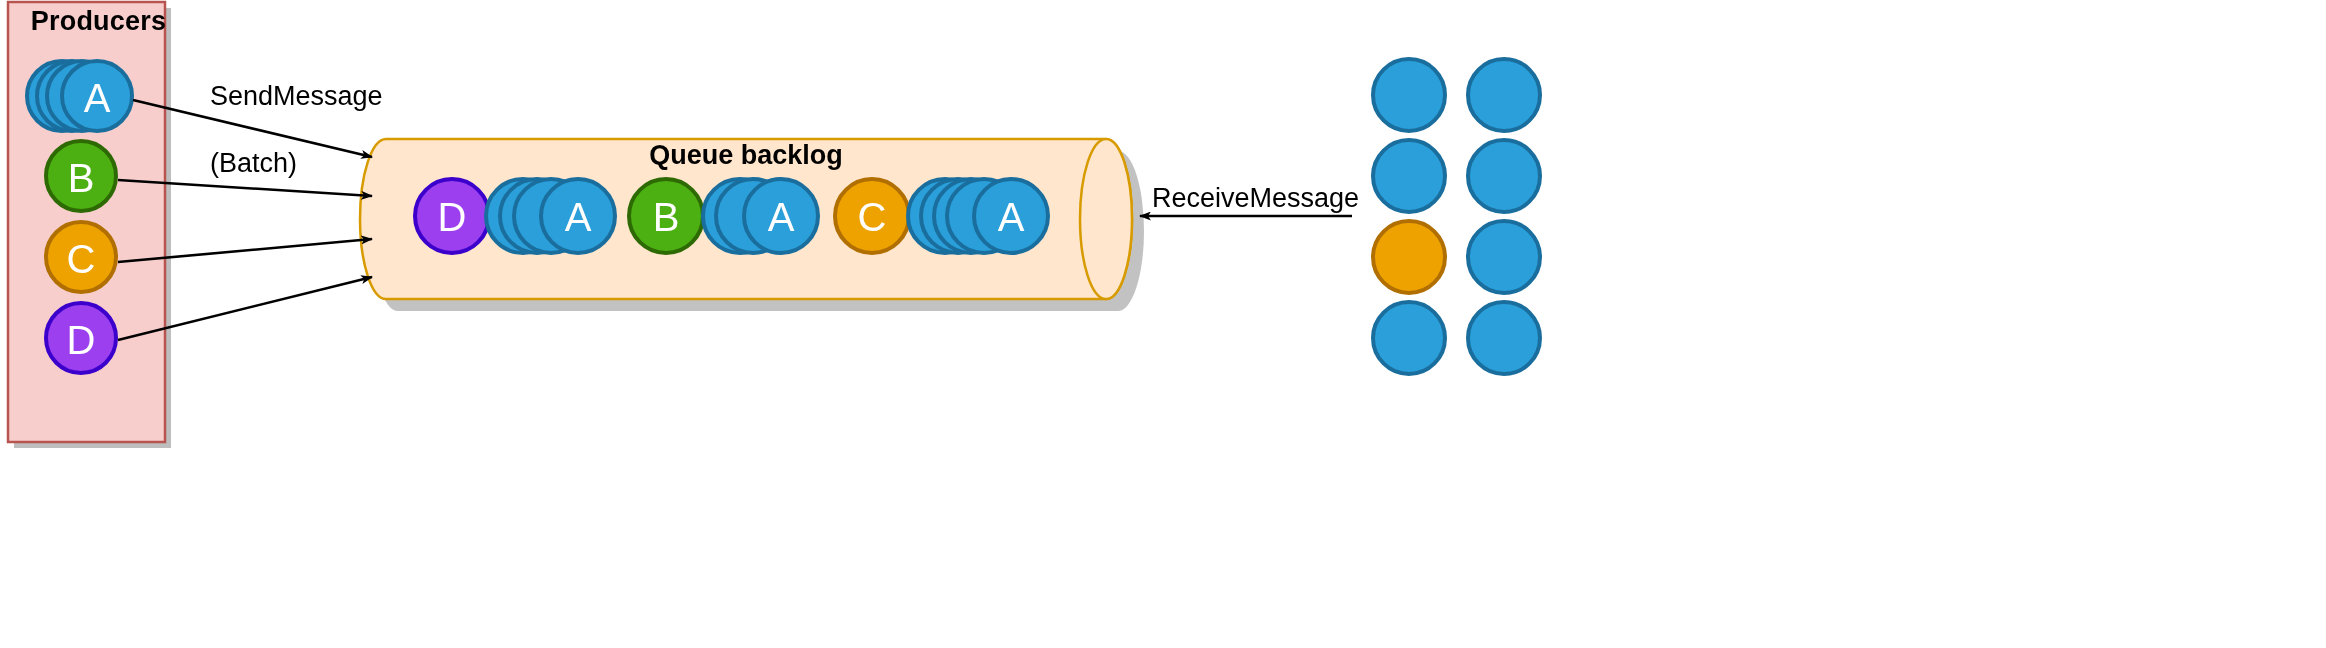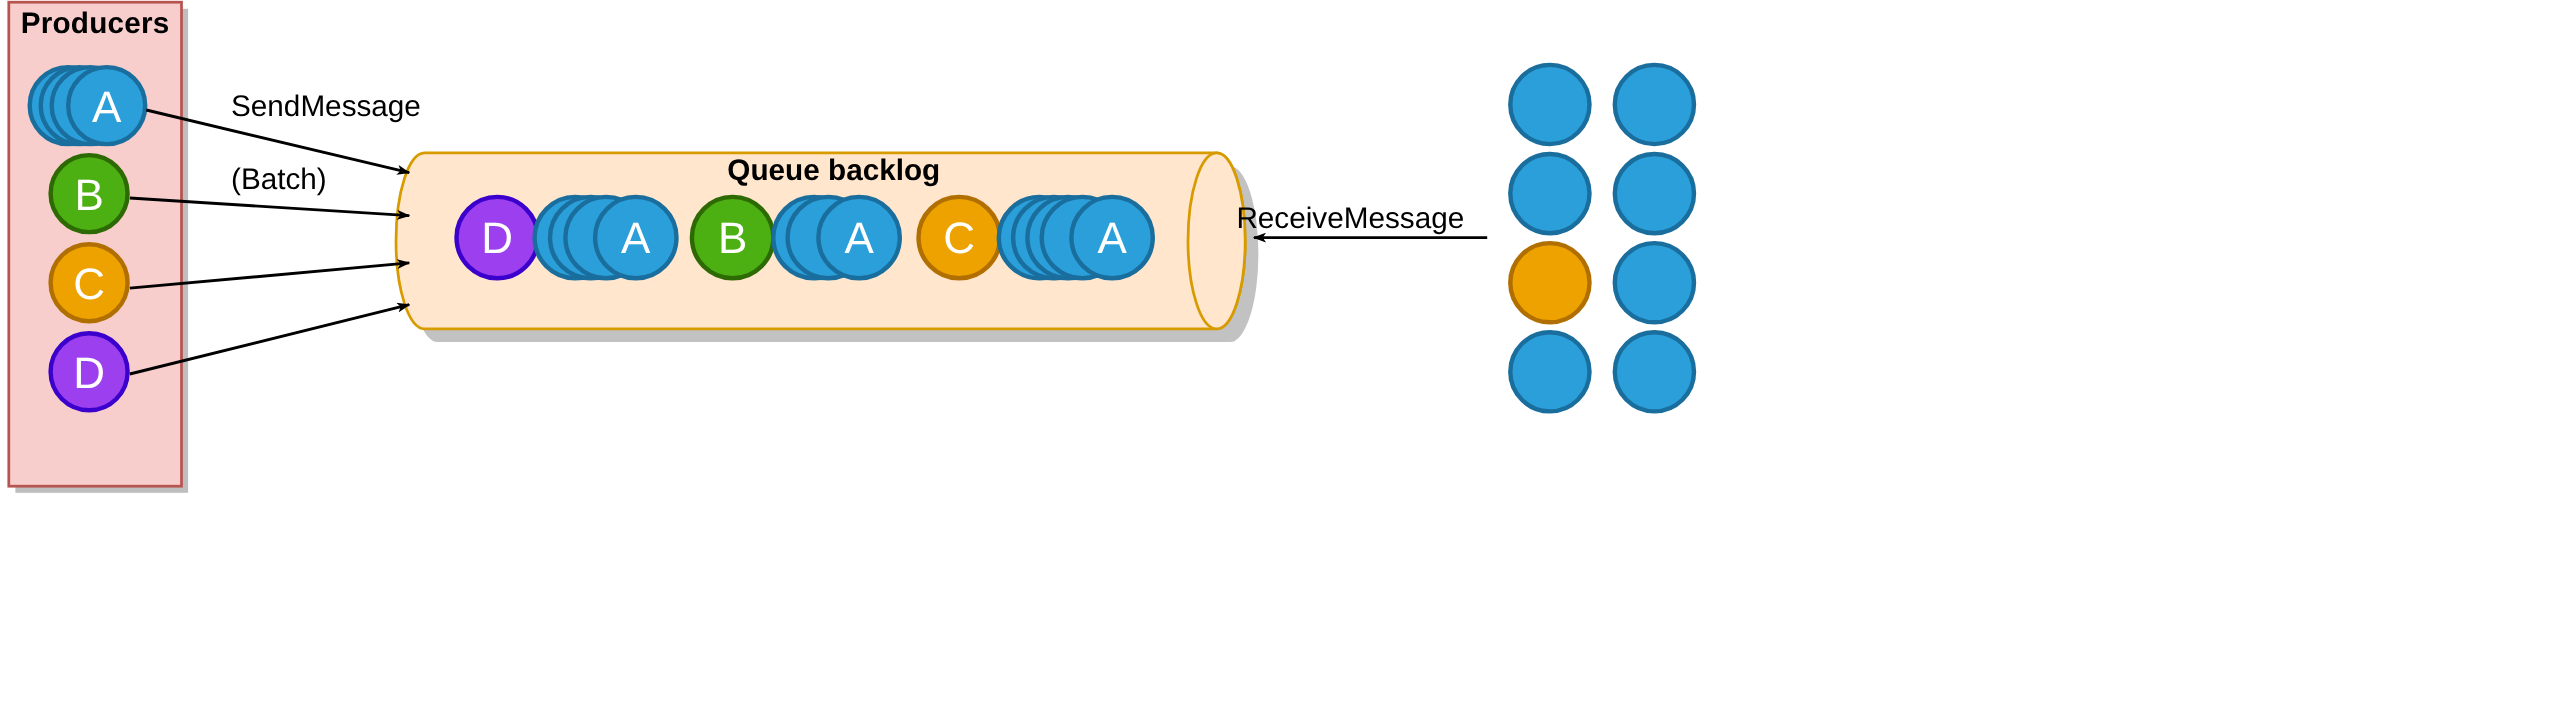--- a/index.html
+++ b/index.html
@@ -11,20 +11,21 @@
   }
   #stage{position:absolute;left:0;top:0;width:2326px;height:648px;}
 
   svg#diagram{position:absolute;left:0;top:0;width:2326px;height:648px;}
 
   
   .lbl{position:absolute;color:#000;white-space:pre;}
   .panel-title{
     font-size:27px;font-weight:bold;letter-spacing:.2px;
     text-align:center;
+    padding-left:12px;
   }
   .queue-title{
     font-size:27px;font-weight:bold;text-align:center;
   }
   .edge-label{
     font-size:27px;font-weight:normal;line-height:1.25;
   }
   .node-letter{
     position:absolute;
     color:#ffffff;
@@ -163,28 +164,28 @@
     <g>
       <line x1="118" y1="340" x2="372" y2="277" stroke="#000000" stroke-width="2.6" marker-end="url(#arrowhead)"></line>
     </g>
     <g>
       <line x1="1352" y1="216" x2="1140" y2="216" stroke="#000000" stroke-width="2.6" marker-end="url(#arrowhead)"></line>
     </g>
   </svg>
 
   <div class="lbl panel-title" style="left:8px;top:6px;width:157px;">Producers</div>
 
-  <div class="lbl queue-title" style="left:548px;top:140px;width:420px;">Queue backlog</div>
+  <div class="lbl queue-title" style="left:536px;top:140px;width:420px;">Queue backlog</div>
 
   <div class="lbl edge-label" style="left:180px;top:46px;width:222px;">
     <span>SendMessage</span><br>
     <span>(Batch)</span>
   </div>
 
-  <div class="lbl edge-label" style="left:1124px;top:182px;width:340px;text-align:left;">ReceiveMessage</div>
+  <div class="lbl edge-label" style="left:1152px;top:182px;width:340px;text-align:left;">ReceiveMessage</div>
 
   <div class="node-letter" style="left:67px;top:78px;width:60px;">A</div>
   <div class="node-letter" style="left:51px;top:158px;width:60px;">B</div>
   <div class="node-letter" style="left:51px;top:239px;width:60px;">C</div>
   <div class="node-letter" style="left:51px;top:320px;width:60px;">D</div>
 
   <div class="node-letter" style="left:422px;top:197px;width:60px;">D</div>
   <div class="node-letter" style="left:548px;top:197px;width:60px;">A</div>
   <div class="node-letter" style="left:636px;top:197px;width:60px;">B</div>
   <div class="node-letter" style="left:751px;top:197px;width:60px;">A</div>

